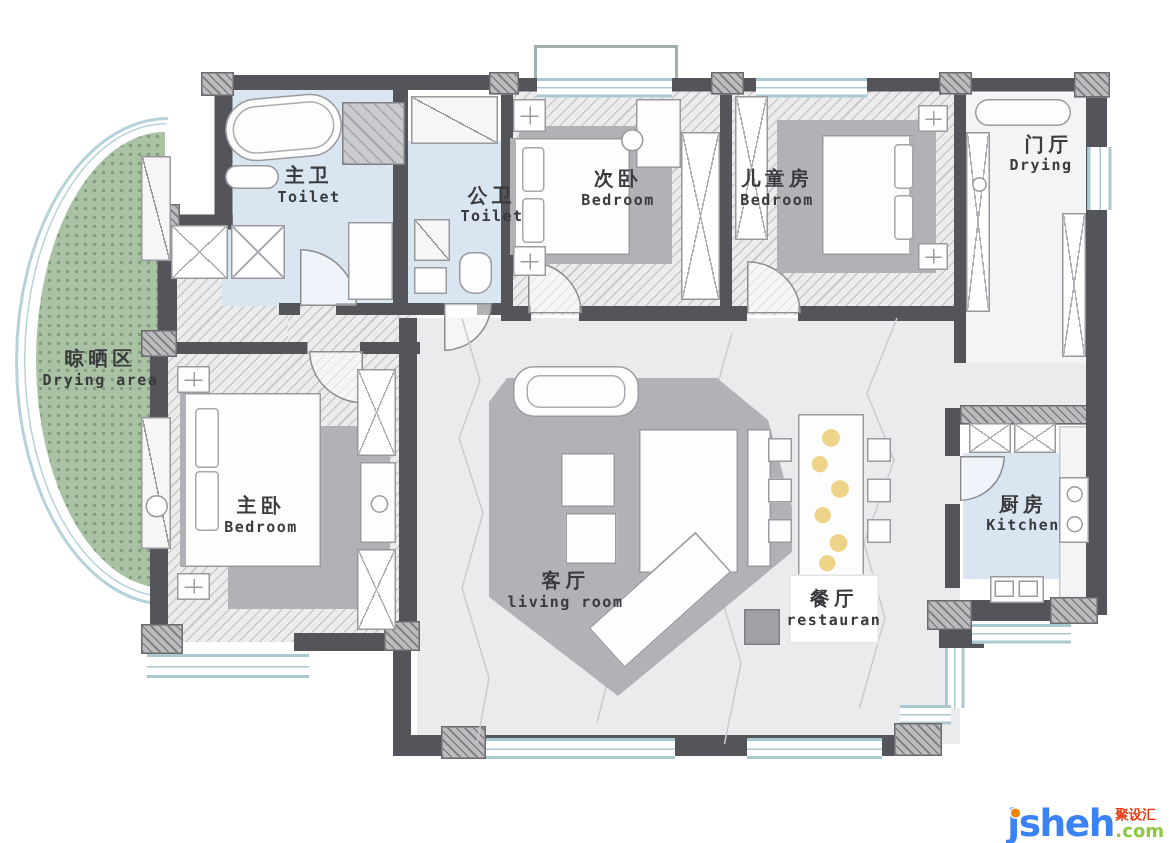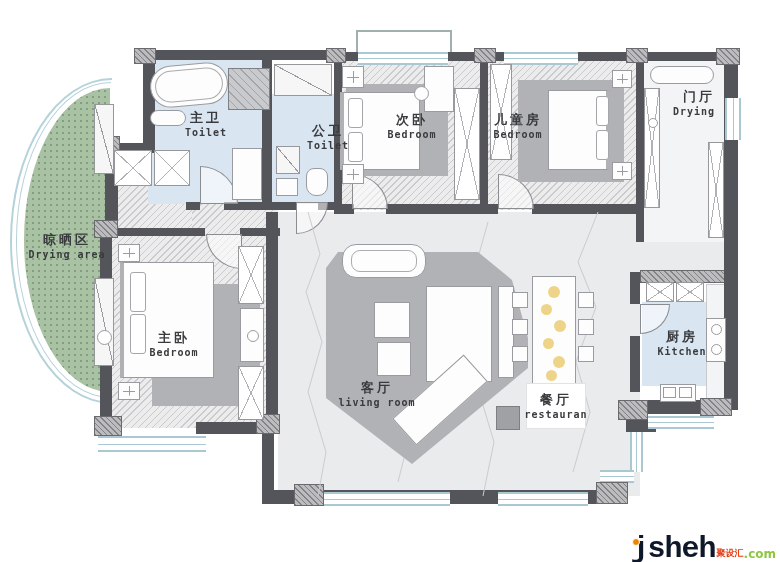--- a/index.html
+++ b/index.html
@@ -48,23 +48,23 @@
   .dot{position:absolute;border-radius:50%;}
   
   .label{position:absolute;transform:translate(-50%,-50%);text-align:center;color:#3a3b3e;
     pointer-events:none;white-space:nowrap;z-index:40;}
   .label .zh{display:block;font-weight:bold;font-size:13px;letter-spacing:3px;}
   .label .en{display:block;font-weight:bold;font-size:10px;font-family:"DejaVu Sans Mono", monospace;letter-spacing:1px;}
   .dining-box{position:absolute;background:#fff;border:1px solid #e3e3e5;z-index:30;}
   
   .wm{position:absolute;right:4px;bottom:2px;display:flex;align-items:flex-end;z-index:50;
     font-family:"DejaVu Sans", sans-serif;}
-  .wm .brand{font-weight:bold;font-size:30px;line-height:22px;color:#0f172a;letter-spacing:-1px;position:relative;font-family:Liberation Mono, monospace;}
+  .wm .brand{font-weight:bold;font-size:25px;line-height:22px;color:#3b82f6;letter-spacing:-1px;position:relative;}
   .wm .brand i{position:absolute;left:1px;top:0;width:6px;height:6px;border-radius:50%;background:#f08300;border:1px solid #fff;}
-  .wm .col{display:flex;flex-direction:row;align-items:flex-start;margin-left:1px;}
+  .wm .col{display:flex;flex-direction:column;align-items:flex-start;margin-left:1px;}
   .wm .cn{font-size:9px;font-weight:bold;color:#e8380d;line-height:9px;}
   .wm .tld{font-size:12px;font-weight:bold;color:#8dc63f;line-height:11px;}
   svg.cracks{position:absolute;z-index:5;pointer-events:none;}
 </style>
 </head>
 <body>
 
 <div class="canvas">
 
   <div class="arc" style="left:10px;top:78px;width:100px;height:322px;"></div>

